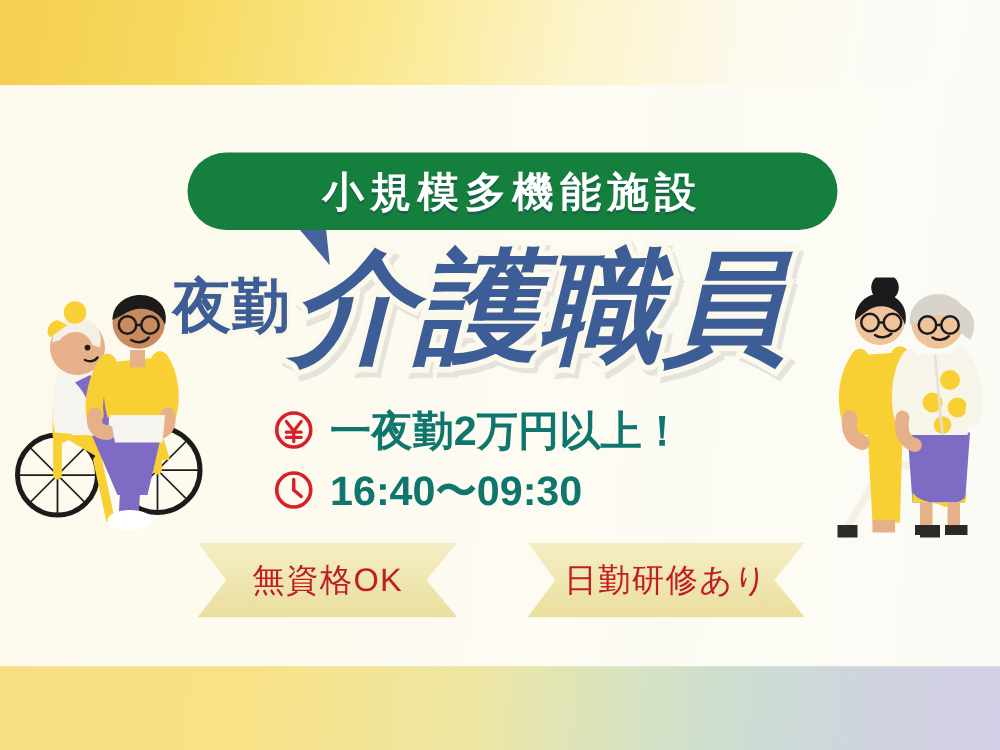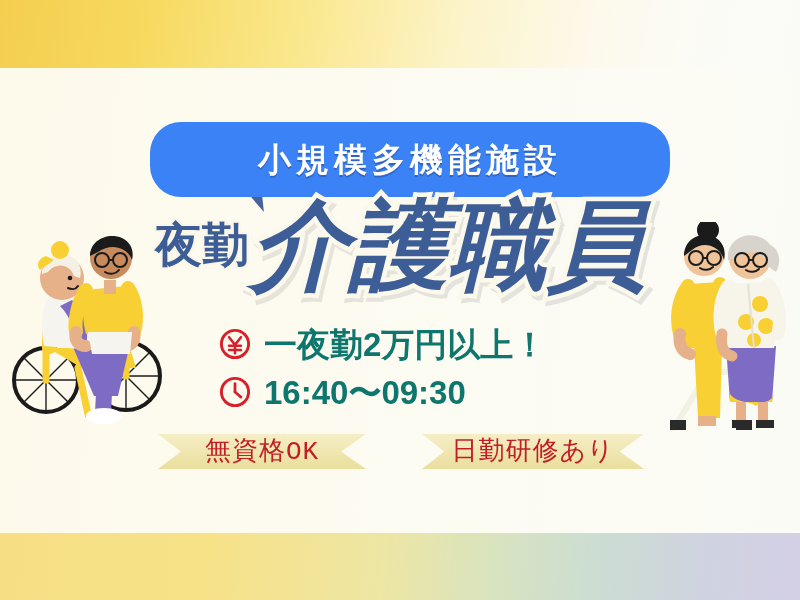--- a/index.html
+++ b/index.html
@@ -53,22 +53,22 @@
         #D8E3C0 62%,
         #CCDDD2 74%,
         #CFD3E0 88%,
         #D4CFE6 100%);
   }
 
   
   .bubble {
     position: absolute;
     left: 150px; top: 122px;
-    width: 520px; height: 75px;
-    background: #3b82f6;
+    width: 520px; height: 62px;
+    background: #15803d;
     border-radius: 31px;
     display: flex;
     align-items: center;
     justify-content: center;
   }
   .bubble-text {
     color: #FFFFFF;
     font-size: 33px;
     font-weight: bold;
     letter-spacing: 5px;
@@ -93,21 +93,20 @@
     display: flex;
     align-items: center;
   }
   .headline-small {
     display: flex;
     flex-direction: row;
     justify-content: center;
     margin-right: 2px;
     position: relative;
     z-index: 3;
-    margin-left: 17px;
   }
   .headline-small span {
     font-size: 47px;
     font-weight: bold;
     color: #3D5D96;
     line-height: 0.99;
     letter-spacing: 0px;
     text-shadow:
        2px 0 0 #FAF7E8, -2px 0 0 #FAF7E8,
        0 2px 0 #FAF7E8, 0 -2px 0 #FAF7E8,
@@ -151,26 +150,25 @@
     font-weight: bold;
     line-height: 1;
     white-space: nowrap;
     letter-spacing: 0px;
   }
 
   
   .ribbon {
     position: absolute;
     top: 434px;
-    height: 35px;
+    height: 60px;
     background: linear-gradient(180deg, #F5EEC6 0%, #EFE6AF 55%, #E9DE9C 100%);
     display: flex;
     align-items: center;
     justify-content: center;
-    font-family: Liberation Mono, monospace;
   }
   .ribbon-left {
     left: 158px;
     width: 208px;
     clip-path: polygon(0 0, 100% 0, 88% 50%, 100% 100%, 0 100%, 11% 50%);
   }
   .ribbon-right {
     left: 422px;
     width: 222px;
     clip-path: polygon(0 0, 100% 0, 89% 50%, 100% 100%, 0 100%, 10% 50%);

